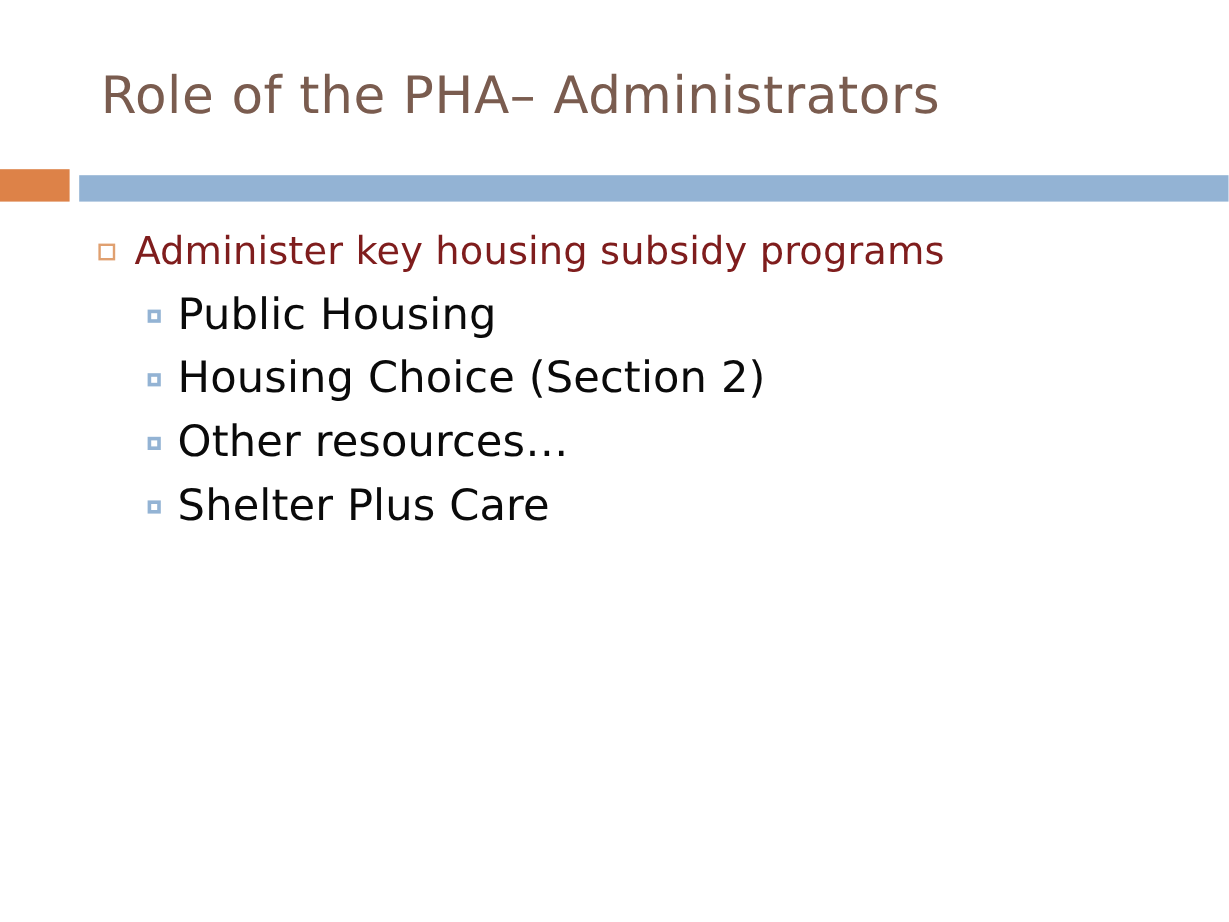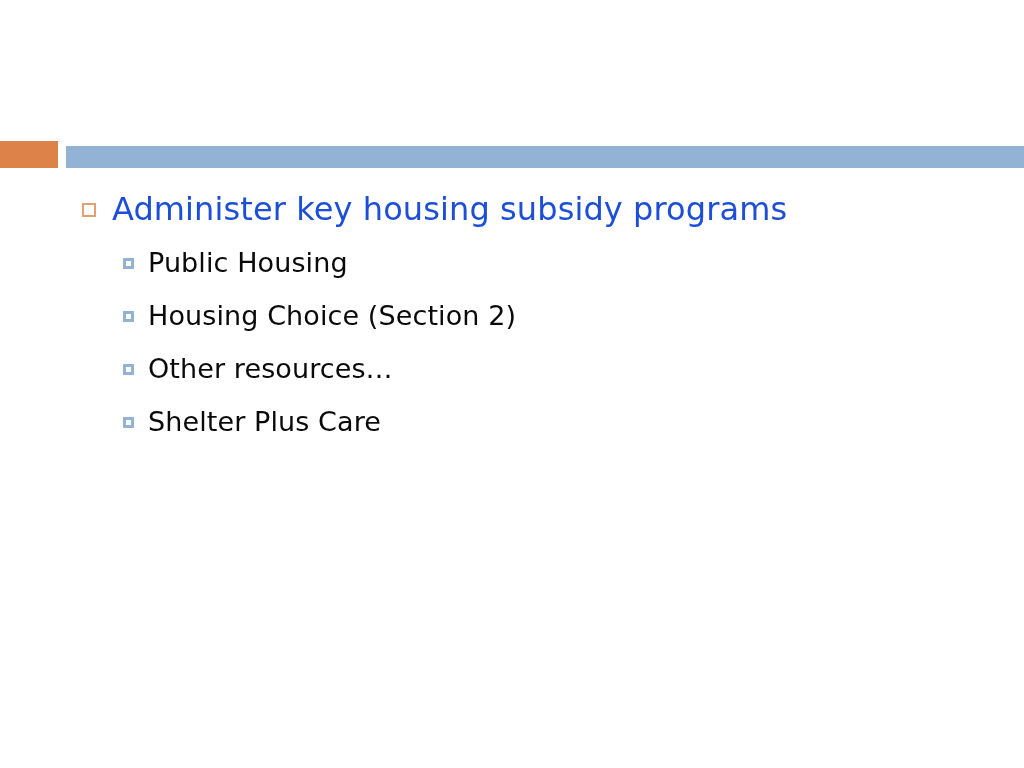--- a/index.html
+++ b/index.html
@@ -60,42 +60,42 @@
     width: 1024px;
   }
 
   .bullet-l1 {
     position: relative;
     height: 53px;
     padding-left: 112px;
     font-family: "DejaVu Sans", sans-serif;
     font-size: 32px;
     font-weight: 400;
-    color: #1d4ed8;
+    color: #7f1d1d;
     line-height: 42px;
     letter-spacing: 0.1px;
     white-space: nowrap;
   }
   .marker-l1 {
     position: absolute;
     left: 82px;
     top: 15px;
     width: 10px;
     height: 10px;
     border: 2px solid #e0a070;
     background: #ffffff;
     box-sizing: content-box;
   }
 
   .bullet-l2 {
     position: relative;
     height: 53px;
     padding-left: 148px;
     font-family: "DejaVu Sans", sans-serif;
-    font-size: 27px;
+    font-size: 36px;
     font-weight: 400;
     color: #0a0a0a;
     line-height: 44px;
     letter-spacing: 0.1px;
     white-space: nowrap;
   }
   .marker-l2 {
     position: absolute;
     left: 123px;
     top: 17px;
@@ -112,20 +112,21 @@
     width: 5px;
     height: 5px;
     background: #ffffff;
   }
 </style>
 </head>
 <body>
 
 <div id="slide">
 
+  <div id="slide-title">Role of the PHA– Administrators</div>
 
   <div class="bar-orange"></div>
 
   <div class="bar-blue"></div>
 
   <div id="body-content">
 
     <div class="bullet-l1">
       <span class="marker-l1"></span>
       <span>Administer key housing subsidy programs</span>

